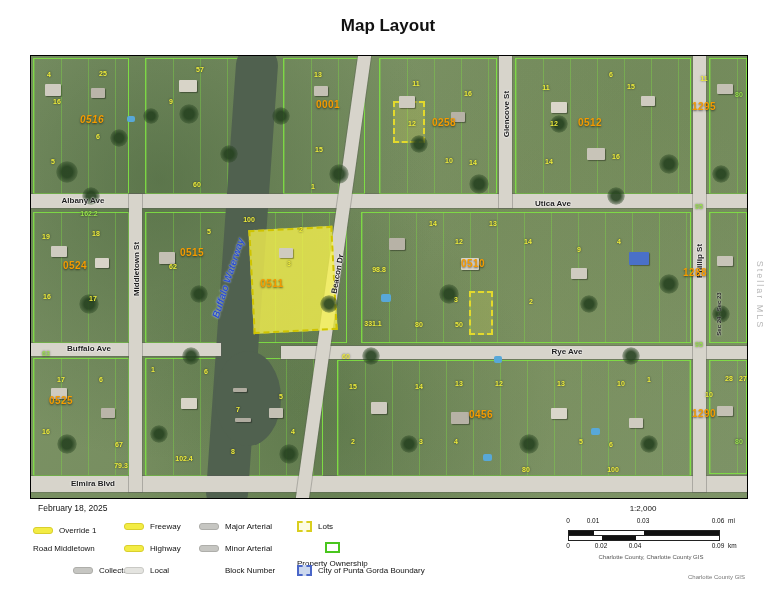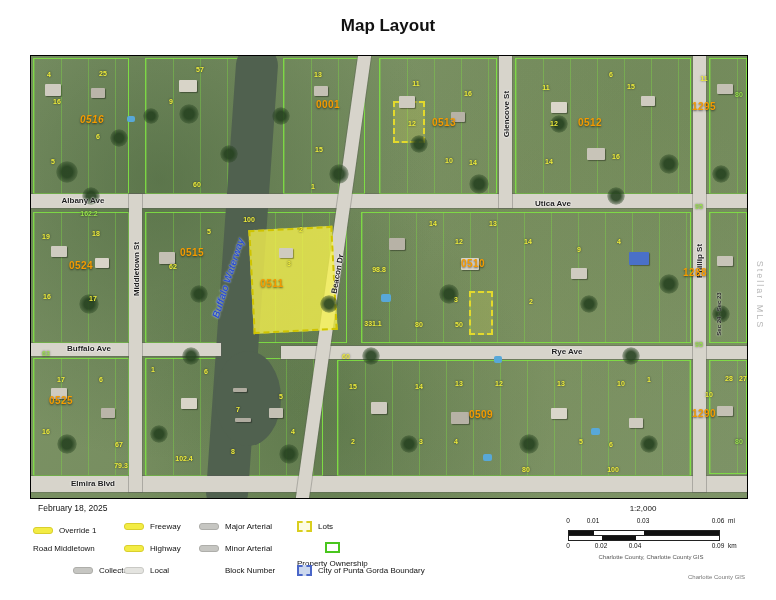--- a/index.html
+++ b/index.html
@@ -158,30 +158,30 @@
     <div class="maplabel street" style="left: 58px; top: 293px; transform: translate(-50%, -50%) rotate(0deg);">Buffalo Ave</div>
     <div class="maplabel street" style="left: 536px; top: 296px; transform: translate(-50%, -50%) rotate(0deg);">Rye Ave</div>
     <div class="maplabel street" style="left: 62px; top: 428px; transform: translate(-50%, -50%) rotate(0deg);">Elmira Blvd</div>
     <div class="maplabel street" style="left: 106px; top: 213px; transform: translate(-50%, -50%) rotate(-90deg);">Middletown St</div>
     <div class="maplabel street" style="left: 307px; top: 218px; transform: translate(-50%, -50%) rotate(-80deg);">Beacon Dr</div>
     <div class="maplabel street" style="left: 476px; top: 58px; transform: translate(-50%, -50%) rotate(-90deg);">Glencove St</div>
     <div class="maplabel street" style="left: 669px; top: 205px; transform: translate(-50%, -50%) rotate(-90deg);">Phillip St</div>
     <div class="maplabel section" style="left: 688px; top: 258px; transform: translate(-50%, -50%) rotate(-90deg);">Sec 24 - Sec 23</div>
     <div class="maplabel blocknum" style="left: 61px; top: 64px; transform: translate(-50%, -50%); font-style: italic;">0516</div>
     <div class="maplabel blocknum" style="left: 297px; top: 49px; transform: translate(-50%, -50%);">0001</div>
-    <div class="maplabel blocknum" style="left: 413px; top: 67px; transform: translate(-50%, -50%);">0513</div>
+    <div class="maplabel blocknum" style="left: 413px; top: 67px; transform: translate(-50%, -50%);">0258</div>
     <div class="maplabel blocknum" style="left: 559px; top: 67px; transform: translate(-50%, -50%);">0512</div>
     <div class="maplabel blocknum" style="left: 673px; top: 51px; transform: translate(-50%, -50%);">1295</div>
     <div class="maplabel blocknum" style="left: 161px; top: 197px; transform: translate(-50%, -50%);">0515</div>
-    <div class="maplabel blocknum" style="left: 50px; top: 210px; transform: translate(-50%, -50%);">0524</div>
+    <div class="maplabel blocknum" style="left: 44px; top: 210px; transform: translate(-50%, -50%);">0524</div>
     <div class="maplabel blocknum" style="left: 442px; top: 208px; transform: translate(-50%, -50%);">0510</div>
     <div class="maplabel blocknum" style="left: 241px; top: 228px; transform: translate(-50%, -50%);">0511</div>
     <div class="maplabel blocknum" style="left: 664px; top: 217px; transform: translate(-50%, -50%);">1288</div>
     <div class="maplabel blocknum" style="left: 30px; top: 345px; transform: translate(-50%, -50%);">0525</div>
-    <div class="maplabel blocknum" style="left: 450px; top: 359px; transform: translate(-50%, -50%);">0509</div>
+    <div class="maplabel blocknum" style="left: 450px; top: 359px; transform: translate(-50%, -50%);">0456</div>
     <div class="maplabel blocknum" style="left: 673px; top: 358px; transform: translate(-50%, -50%);">1290</div>
     <div class="maplabel lot" style="left: 18px; top: 18px; transform: translate(-50%, -50%);">4</div>
     <div class="maplabel lot" style="left: 72px; top: 17px; transform: translate(-50%, -50%);">25</div>
     <div class="maplabel lot" style="left: 26px; top: 45px; transform: translate(-50%, -50%);">16</div>
     <div class="maplabel lot" style="left: 67px; top: 80px; transform: translate(-50%, -50%);">6</div>
     <div class="maplabel lot" style="left: 22px; top: 105px; transform: translate(-50%, -50%);">5</div>
     <div class="maplabel lot" style="left: 169px; top: 13px; transform: translate(-50%, -50%);">57</div>
     <div class="maplabel lot" style="left: 140px; top: 45px; transform: translate(-50%, -50%);">9</div>
     <div class="maplabel lot" style="left: 166px; top: 128px; transform: translate(-50%, -50%);">60</div>
     <div class="maplabel lot" style="left: 287px; top: 18px; transform: translate(-50%, -50%);">13</div>

